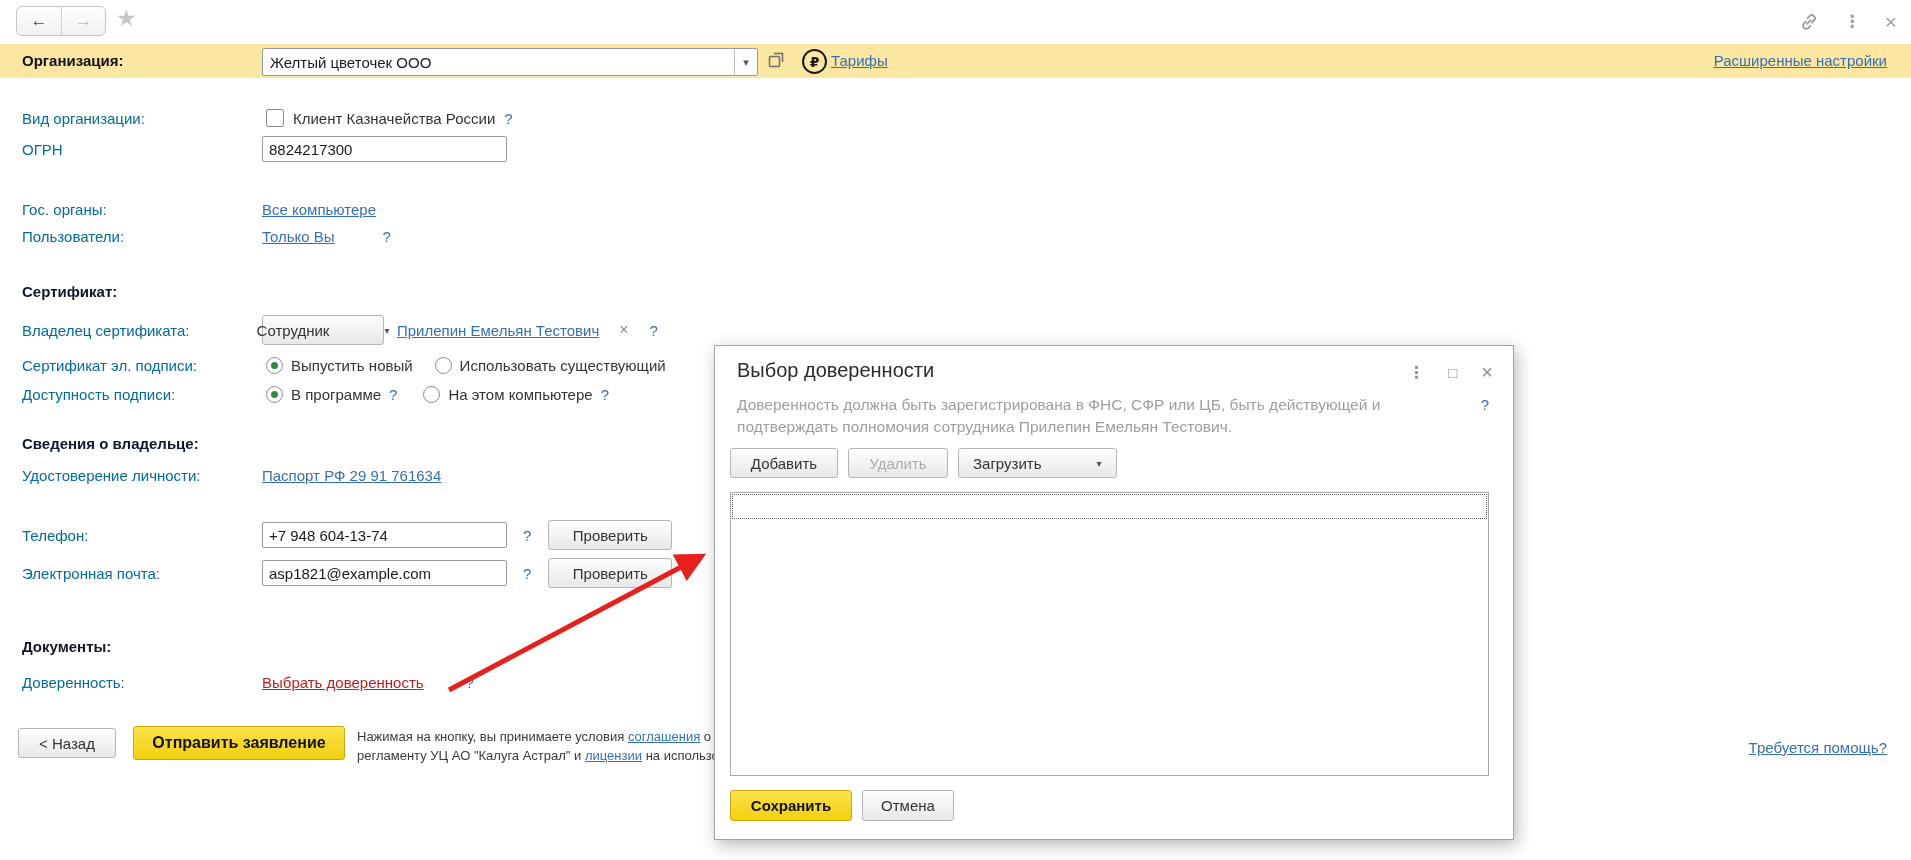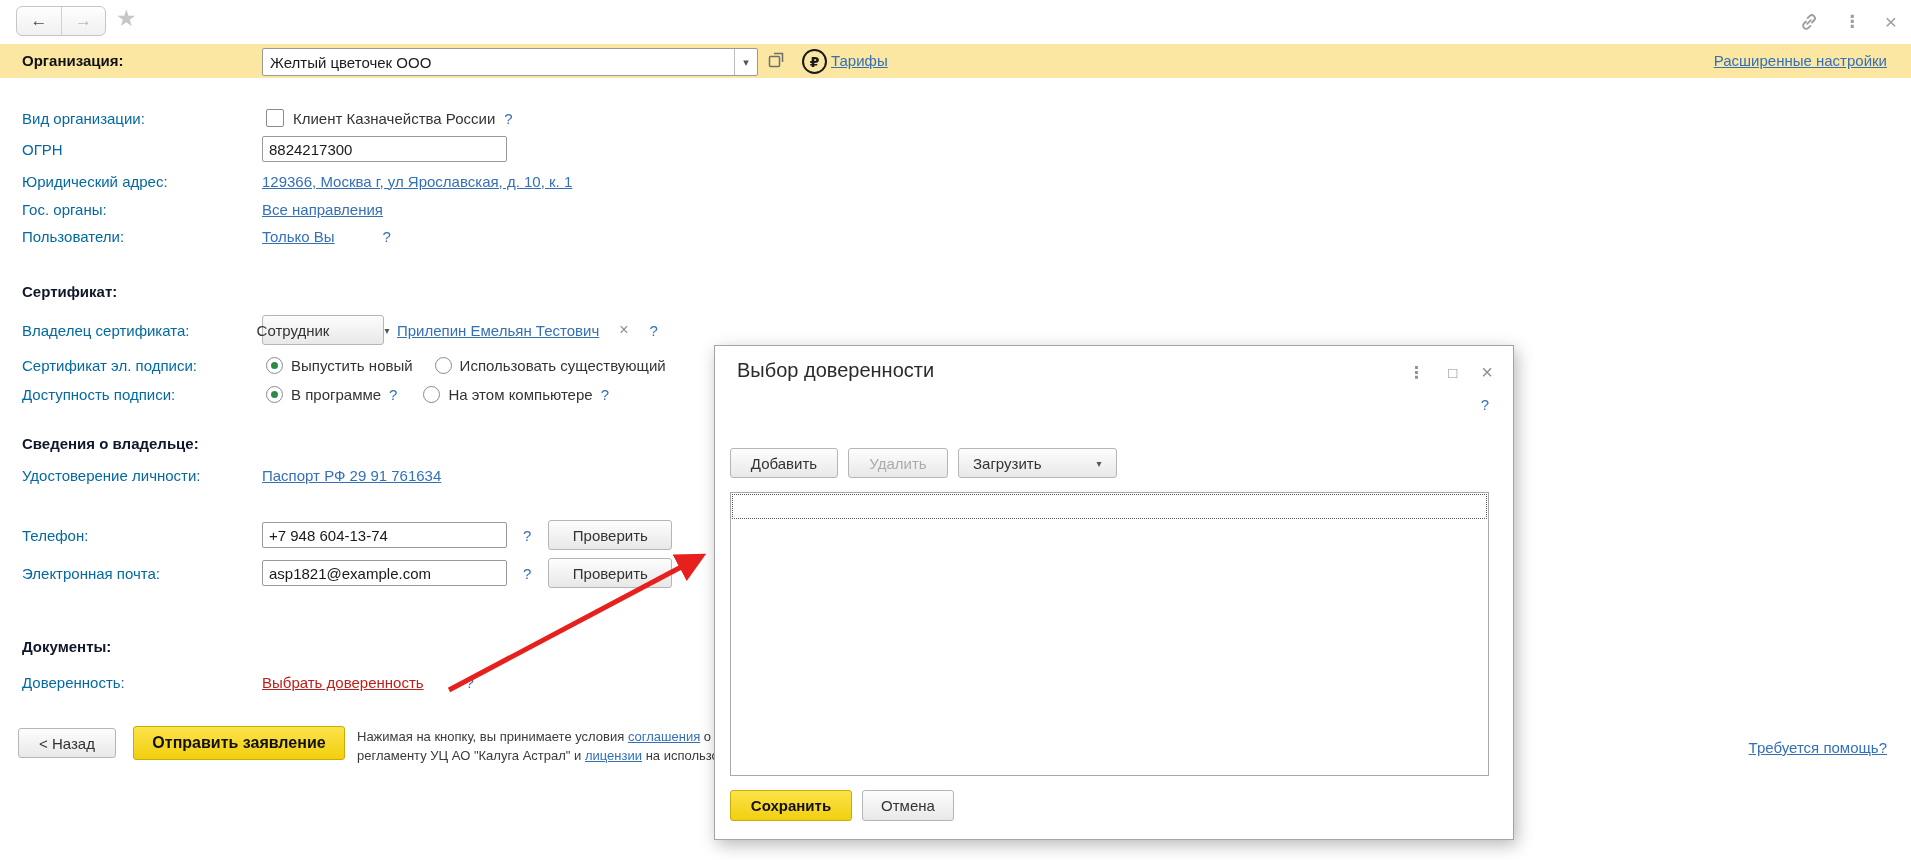--- a/index.html
+++ b/index.html
@@ -133,28 +133,24 @@
     <span class="checkbox" style="margin-left:4px"></span>
     <span style="margin-left:9px">Клиент Казначейства России</span>
     <span class="help" style="margin-left:9px">?</span>
   </div>
 
   <div class="frow" style="top:135px">
     <span class="flabel">ОГРН</span>
     <input class="tinput" style="width: 231px;" value="8824217300">
   </div>
 
-  <div class="frow" style="top:167px">
-    <span class="flabel">Юридический адрес:</span>
-    <a class="link">129366, Москва г, ул Ярославская, д. 10, к. 1</a>
-  </div>
 
   <div class="frow" style="top:195px">
     <span class="flabel">Гос. органы:</span>
-    <a class="link">Все направления</a>
+    <a class="link">Все компьютере</a>
   </div>
 
   <div class="frow" style="top:222px">
     <span class="flabel">Пользователи:</span>
     <a class="link">Только Вы</a>
     <span class="help" style="margin-left:48px">?</span>
   </div>
 
   <div class="sechead" style="top:283px">Сертификат:</div>
 
@@ -235,20 +231,21 @@
 
   <a class="link helplink">Требуется помощь?</a>
 
   <div class="dialog">
     <div class="dtitle">Выбор доверенности</div>
     <div class="dicons">
       <span class="dots">⋮</span>
       <span class="maxi">□</span>
       <span class="dclose">×</span>
     </div>
+    <div class="ddesc">Доверенность должна быть зарегистрирована в ФНС, СФР или ЦБ, быть действующей и подтверждать полномочия сотрудника Прилепин Емельян Тестович.</div>
     <span class="help dhelp">?</span>
 
     <div class="dtoolbar">
       <button class="btn" style="width:108px">Добавить</button>
       <button class="btn disabled" style="width:100px">Удалить</button>
       <button class="btn">
         <span>Загрузить</span>
         <span class="caret">▾</span>
       </button>
     </div>

